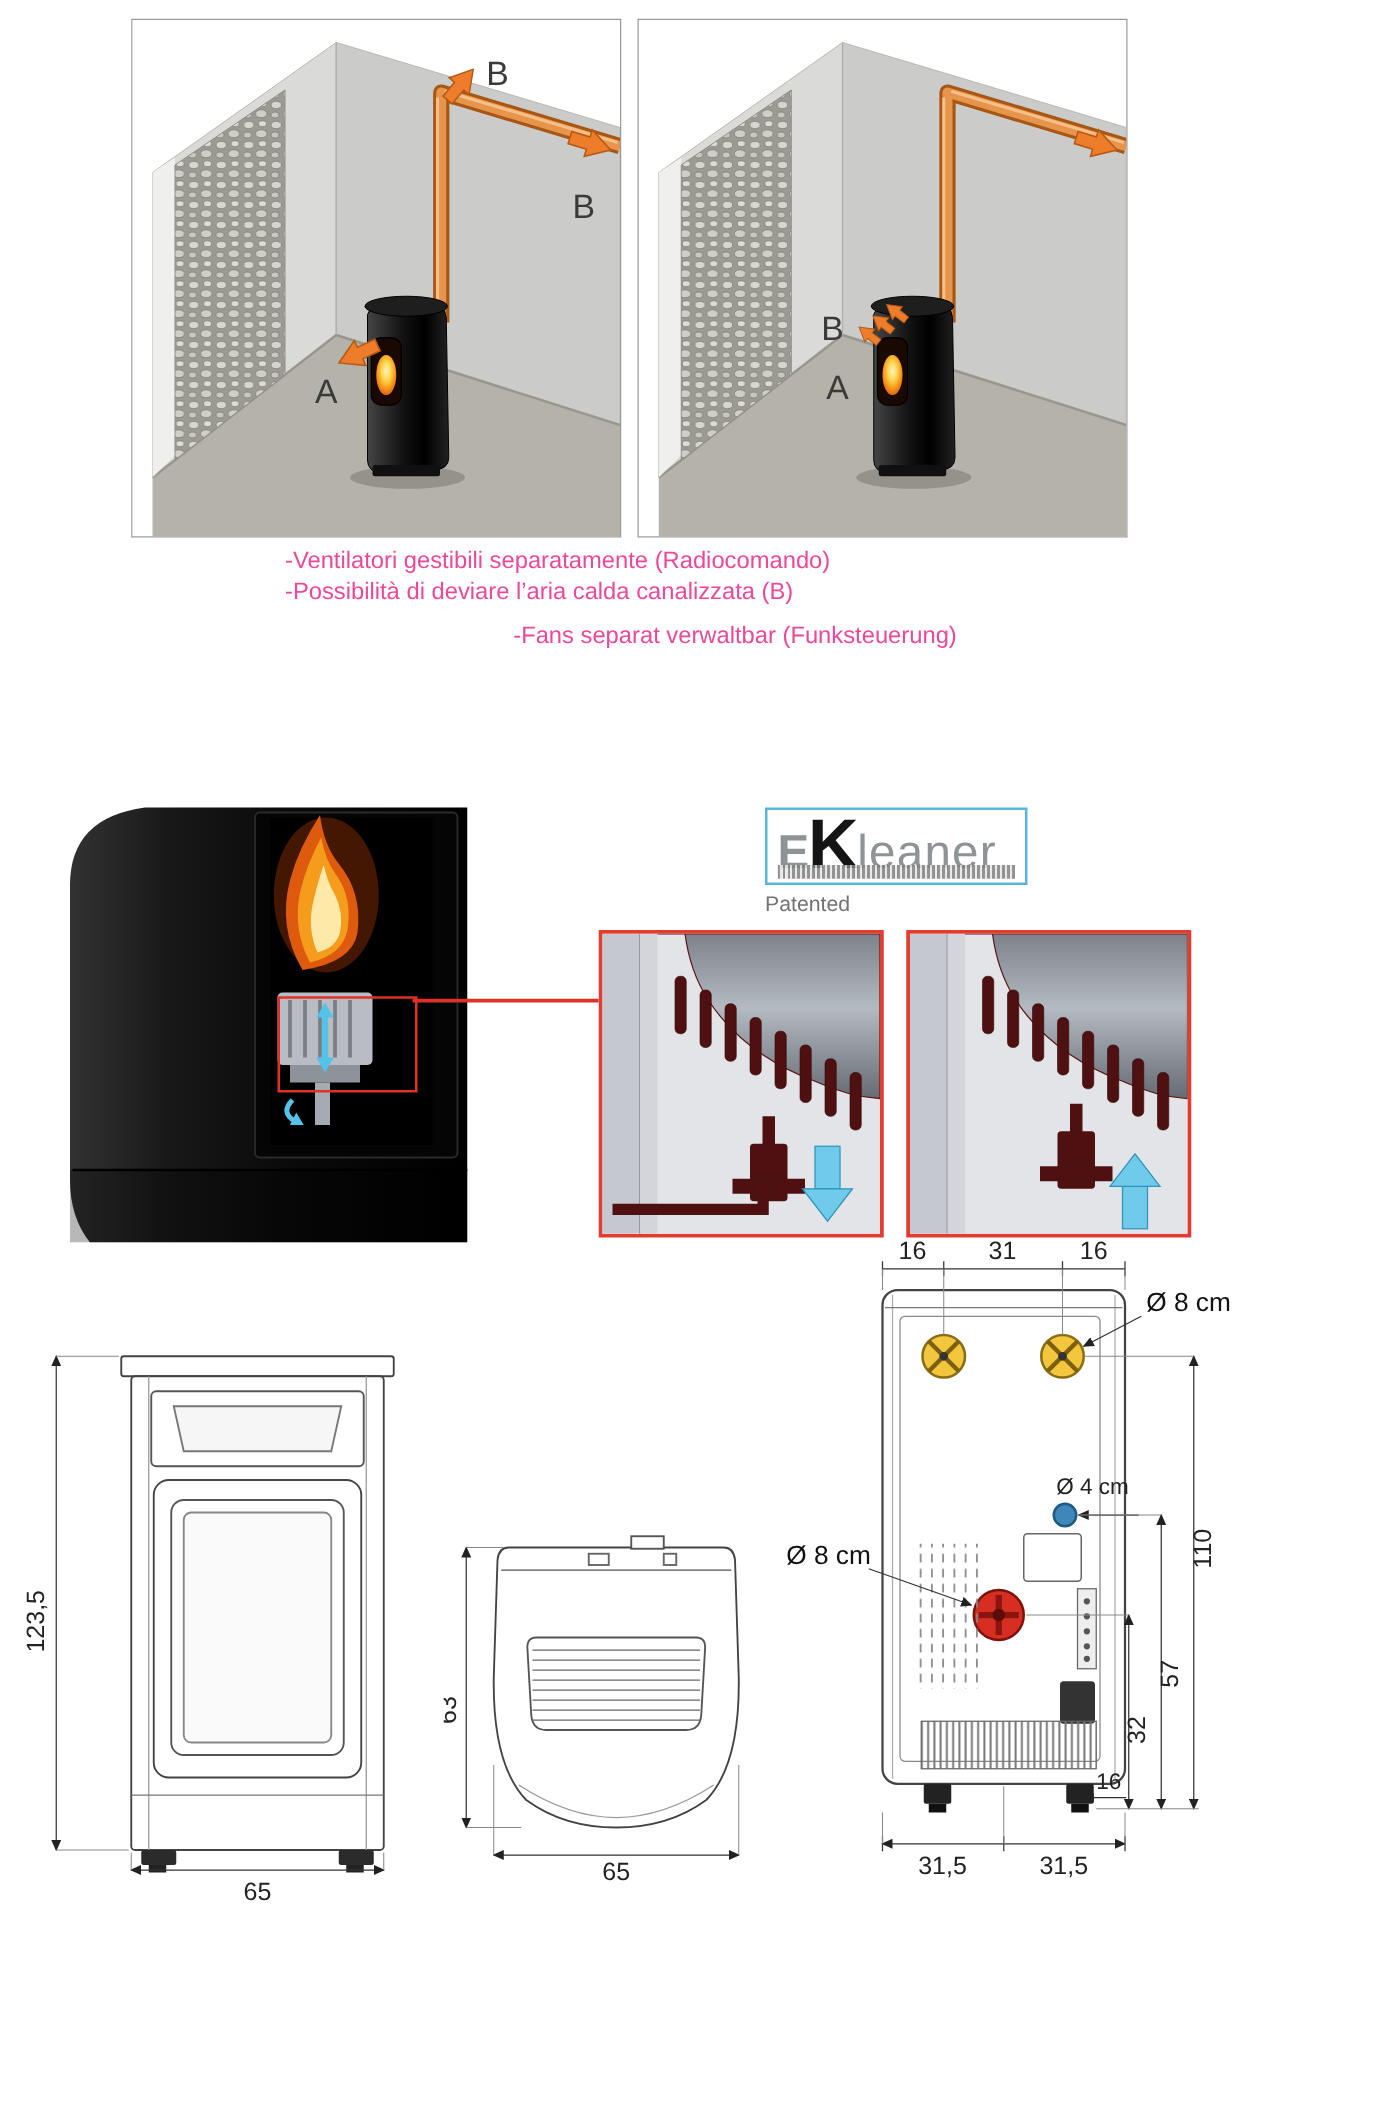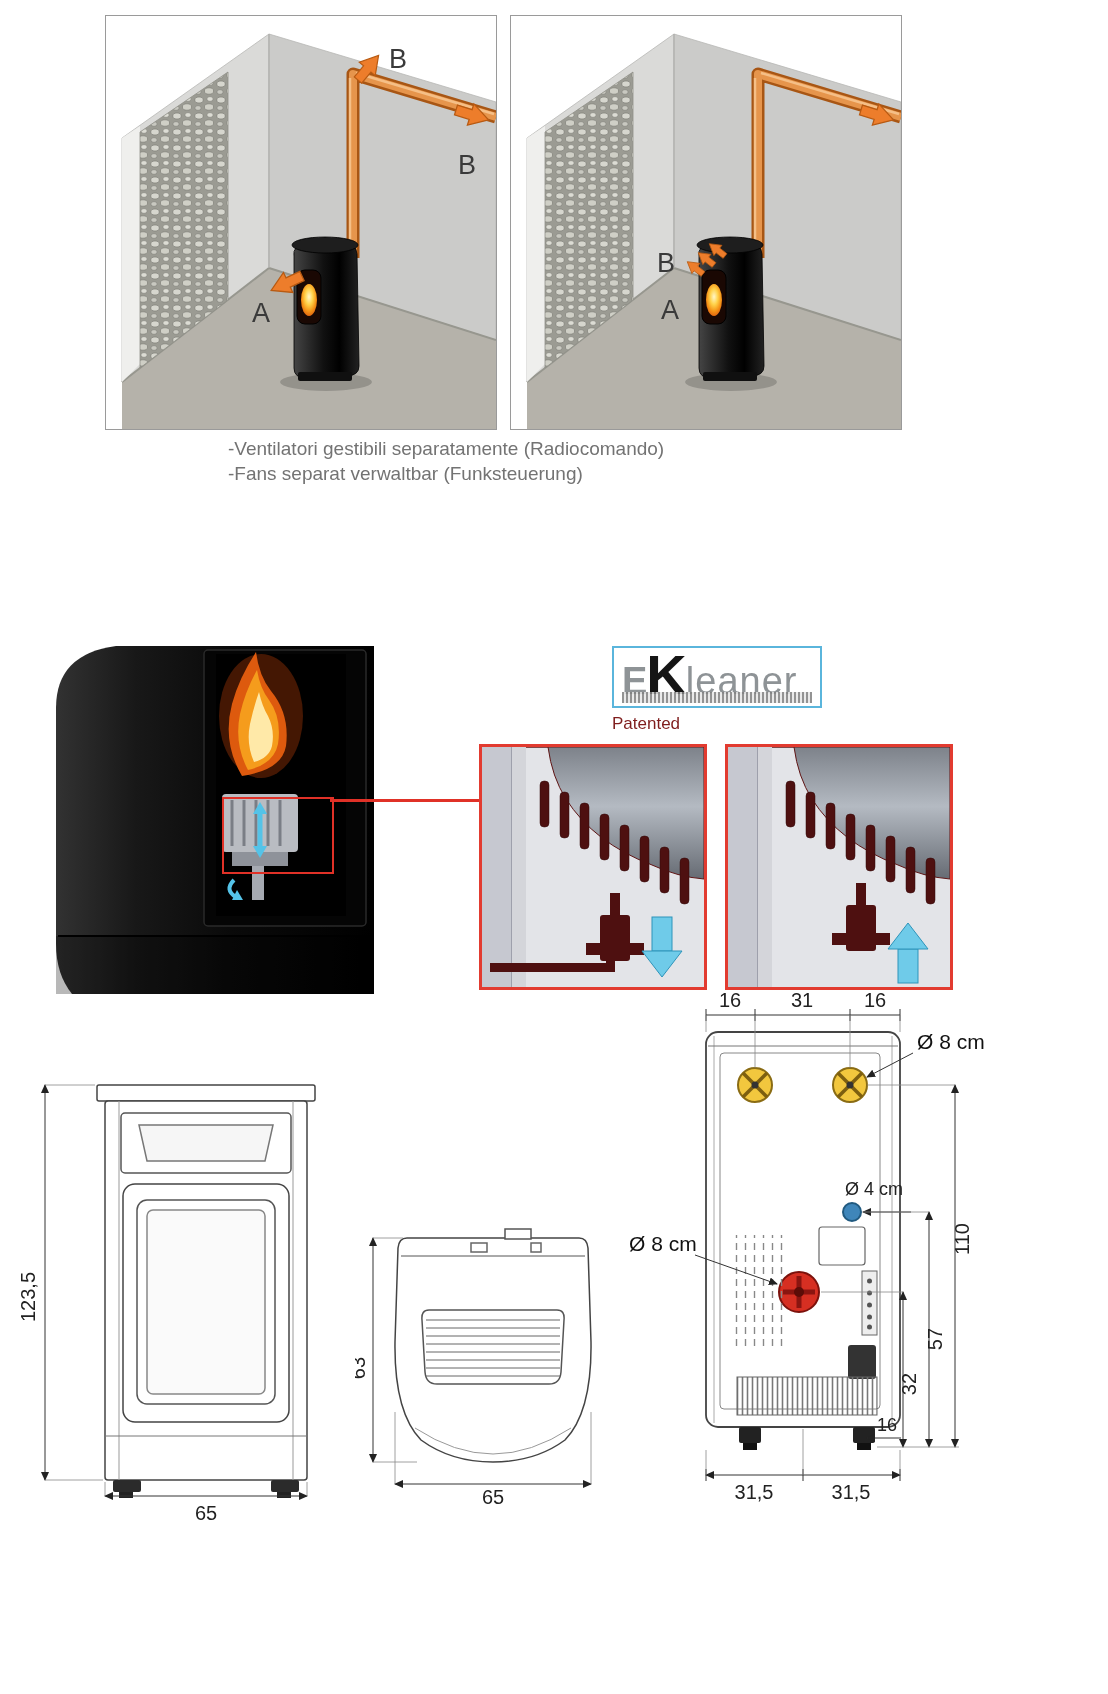--- a/index.html
+++ b/index.html
@@ -1,35 +1,35 @@
 <!DOCTYPE html>
 <html><head>
 <meta charset="utf-8">
 <style>
   html,body{margin:0;padding:0;background:#fff;}
   .page{position:relative;width:1108px;height:1694px;background:#ffffff;overflow:hidden;
         font-family:"Liberation Sans",sans-serif;color:#111;}
   .abs{position:absolute;}
   .illus-frame{border:1px solid #9a9a9a;background:#fff;}
-  .notes{font-size:19px;line-height:25px;color:#737373;}
+  .notes{font-size:19px;line-height:25px;color:#ec4899;}
   .notes p{margin:0;}
-  .notes .grp2{margin-top:0;}
+  .notes .grp2{margin-top:10px;text-align:center;}
   svg text{font-family:"Liberation Sans",sans-serif;}
   .scene-label{font-size:27px;fill:#3a3a3a;}
   .dim{font-size:20px;fill:#222;}
   .dim-small{font-size:18px;fill:#222;}
   .dia{font-size:21px;fill:#111;}
   .ek-box{width:210px;height:62px;border:2px solid #5ab5dc;position:relative;background:#fff;
           display:flex;align-items:baseline;padding:2px 8px 0 8px;box-sizing:border-box;}
   .ek-e{font-size:38px;font-weight:600;color:#8e9396;letter-spacing:-1px;}
   .ek-k{font-size:56px;font-weight:700;color:#151515;line-height:0.9;letter-spacing:-1px;}
   .ek-rest{font-size:38px;font-weight:500;color:#8e9396;letter-spacing:1px;text-align:center;}
   .ek-hatch{position:absolute;left:8px;right:8px;bottom:3px;height:11px;opacity:.85;
             background:repeating-linear-gradient(90deg,#808080 0 2px,#e6e6e6 2px 4px);}
-  .patented{font-size:17px;color:#7f1d1d;}
+  .patented{font-size:17px;color:#737373;}
   .detail-box{border:3px solid #e23b30;background:#fff;}
   .red-rect{border:2px solid #e03127;background:transparent;}
   .red-line{background:#e03127;}
 </style>
 </head>
 <body>
 
 <div class="page">
 
   <svg width="0" height="0" style="position:absolute" aria-hidden="true">
@@ -147,20 +147,21 @@
         <use href="#oarr" transform="translate(214,240) rotate(218) scale(0.5)"></use>
         <use href="#oarr" transform="translate(350,94) rotate(17) scale(0.85)"></use>
       </g>
       <text x="146" y="256" class="scene-label">B</text>
       <text x="150" y="303" class="scene-label">A</text>
     </svg>
   </div>
 
   <div class="abs notes" style="left:228px;top:436px;width:720px;">
     <p>-Ventilatori gestibili separatamente (Radiocomando)</p>
+    <p>-Possibilità di deviare l’aria calda canalizzata (B)</p>
     <p class="grp2">-Fans separat verwaltbar (Funksteuerung)</p>
   </div>
 
   <div class="abs" style="left:46px;top:644px;width:328px;height:350px;">
     <svg width="328" height="350" viewBox="0 0 328 350">
       <path d="M 70,2 L 328,2 L 328,350 L 26,350 Q 10,330 10,300 L 10,64 Q 10,10 70,2 Z" fill="url(#bodyG)"></path>
       <rect x="10" y="292" width="318" height="58" fill="rgba(0,0,0,0.28)"></rect>
       <line x1="12" y1="292" x2="328" y2="292" stroke="#000" stroke-width="2"></line>
       <rect x="158" y="6" width="162" height="276" rx="4" fill="#050505" stroke="#2a2a2a" stroke-width="1.5"></rect>
       <rect x="170" y="10" width="130" height="262" fill="#000"></rect>

